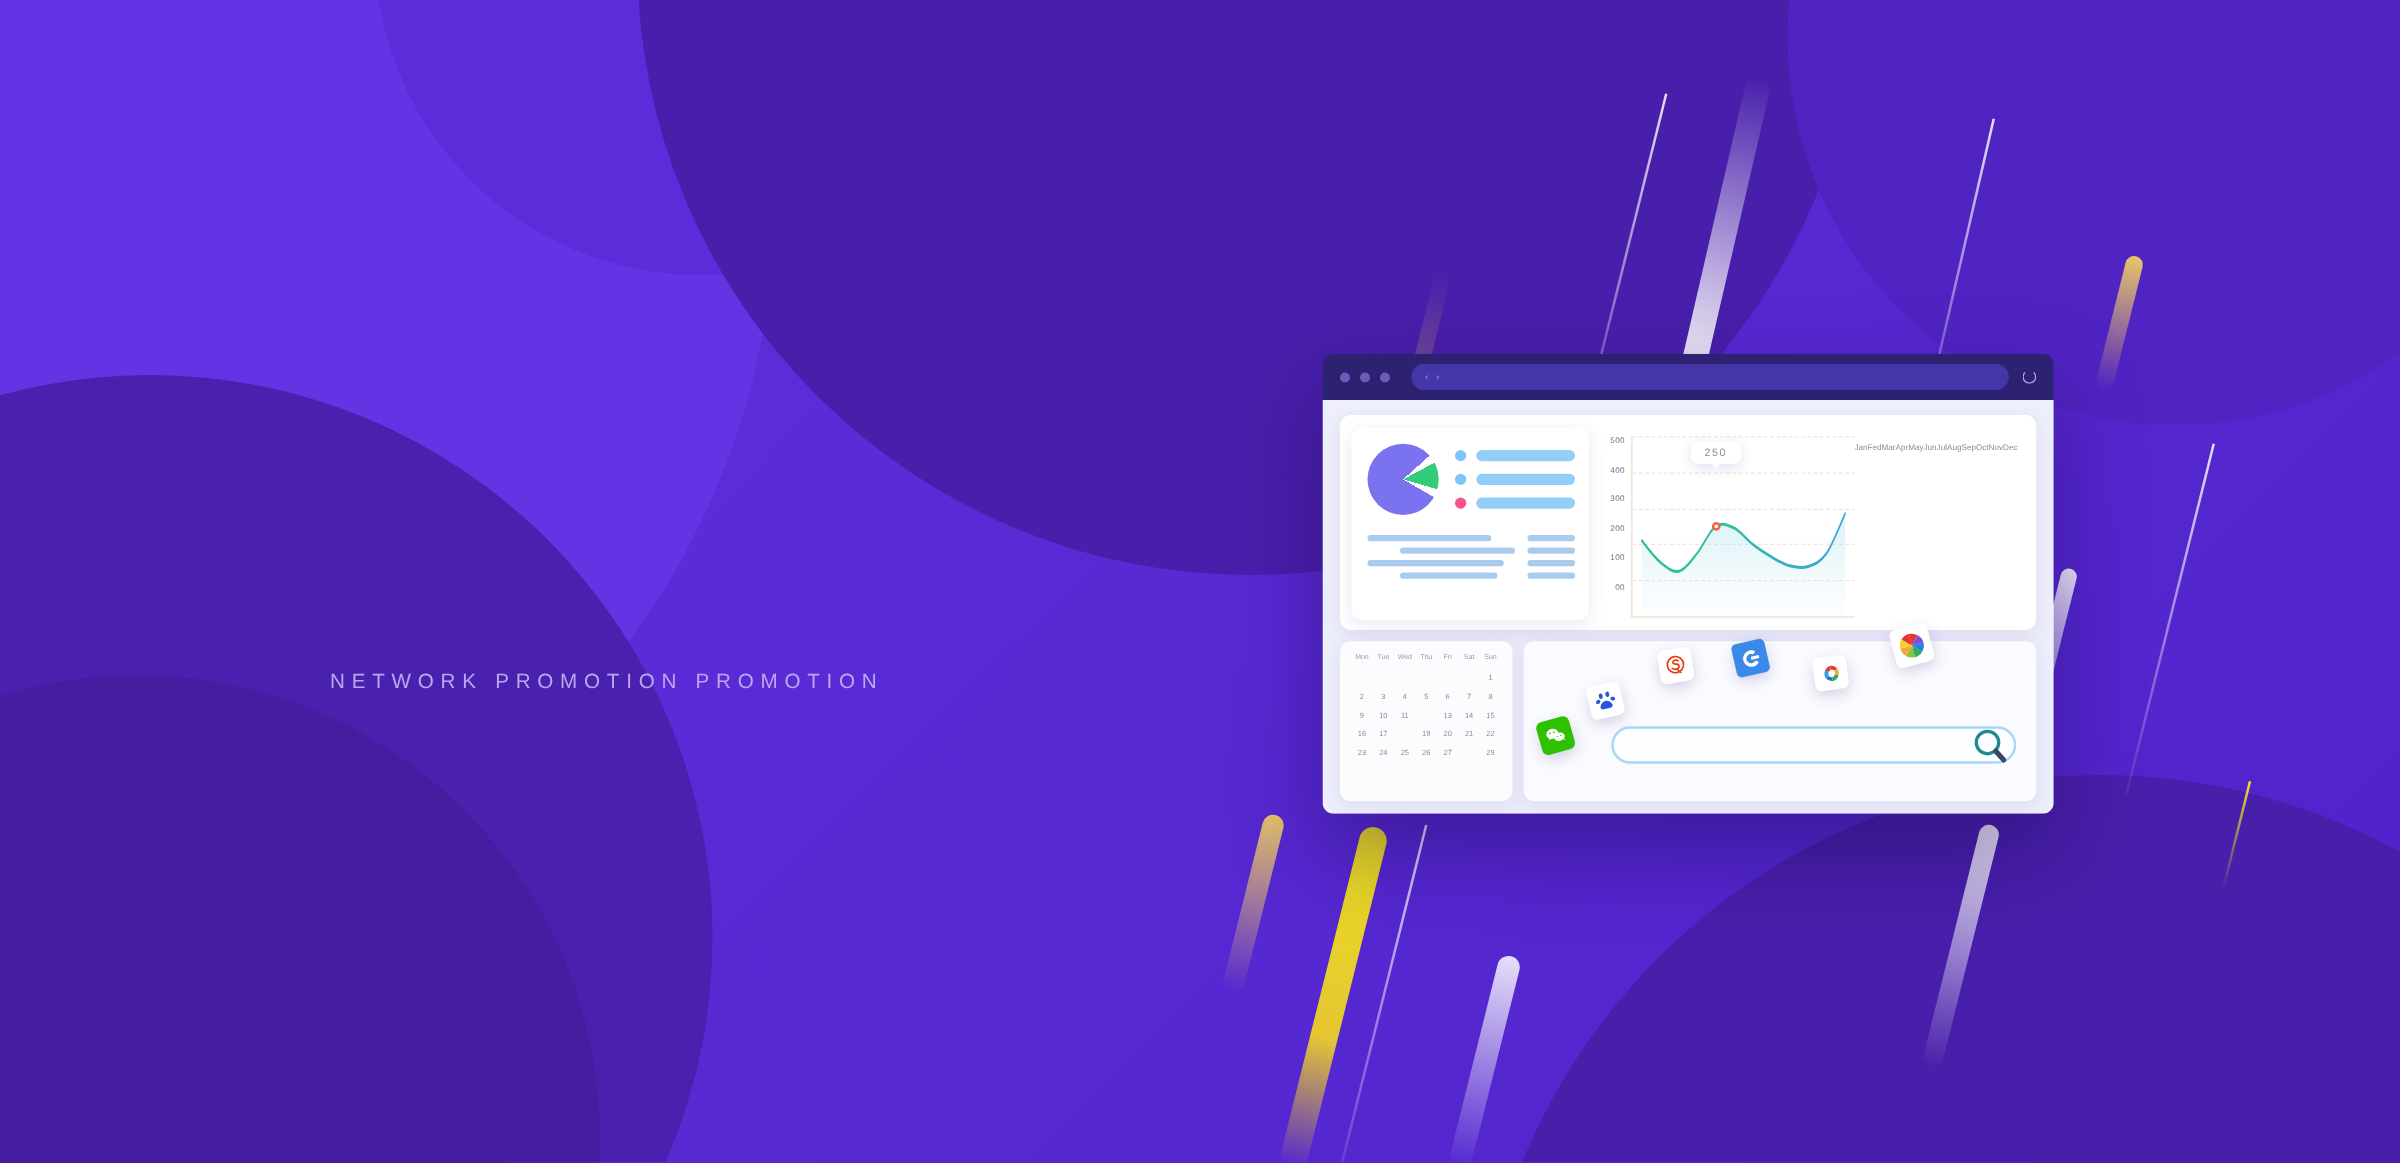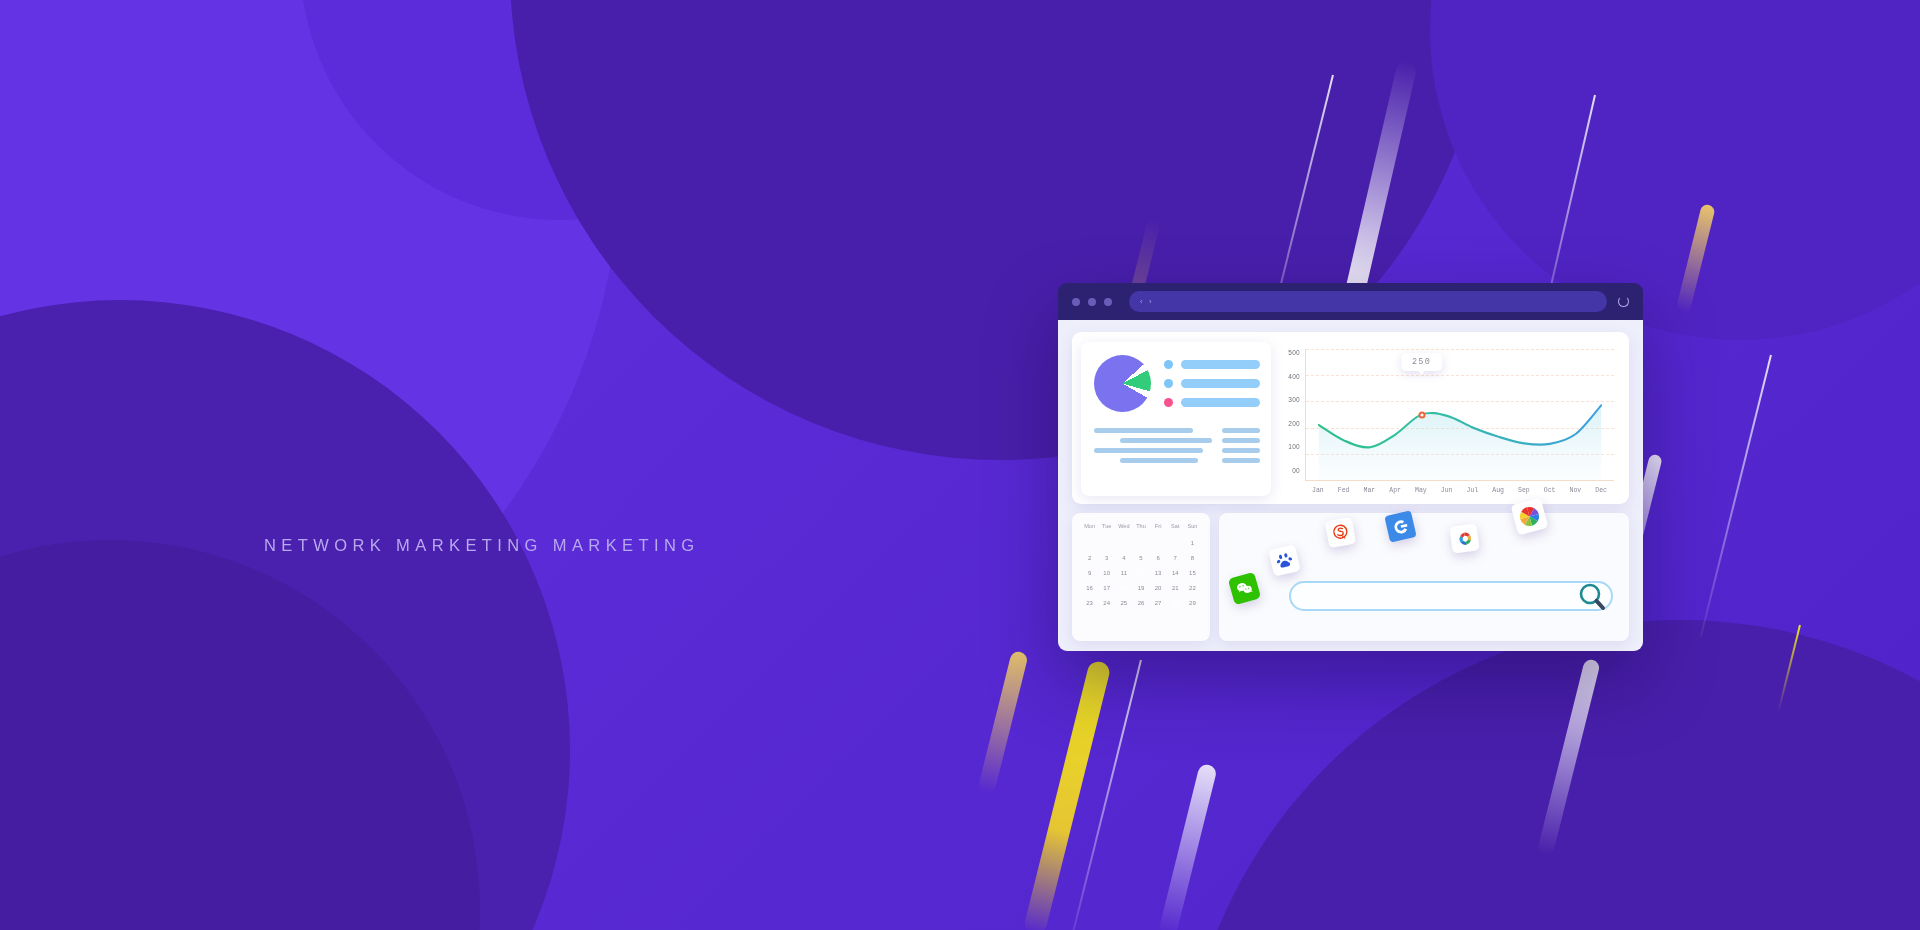--- a/index.html
+++ b/index.html
@@ -90,21 +90,21 @@
   .bars-r { width:38px; display:flex; flex-direction:column; gap:5px; }
   .tbar { height:5px; border-radius:3px; background:#a8cdec; }
 
   
   .chart-panel { flex:1; display:flex; padding:7px 4px 2px 7px; min-width:0; }
   .yaxis {
     display:flex; flex-direction:column; justify-content:space-between;
     font-size:6.5px; color:#6e6e7c; text-align:right; padding-right:5px;
     padding-bottom:20px; width:22px; flex:none; letter-spacing:.3px;
   }
-  .plot-wrap { flex:1; display:flex; flex-direction:column; min-width:0;font-family:Liberation Mono, monospace; }
+  .plot-wrap { flex:1; display:flex; flex-direction:row; min-width:0; }
   .plot {
     flex:1; position:relative; border-left:1px solid #f4ddc8;
     border-bottom:1px solid #f4ddc8;
   }
   .grid-line {
     position:absolute; left:0; right:0; height:0;
     border-top:1px dashed #fae2d2;
   }
   .plot svg { position:absolute; inset:0; width:100%; height:100%; }
   .tooltip {
@@ -209,21 +209,21 @@
   <div class="streak streak-thin" style="left:1140px; top:660px; height:300px; transform:rotate(14deg);"></div>
   <div class="streak streak-wide" style="left:1090px; top:662px; width:22px; height:280px; transform:rotate(14deg);
               background:linear-gradient(180deg,#ece11f 0%,#e5c533 62%,rgba(200,150,90,0) 100%);"></div>
   <div class="streak streak-wide" style="left:1585px; top:660px; width:16px; height:200px; transform:rotate(14deg);
               background:linear-gradient(180deg,rgba(255,255,255,.92) 0%,rgba(255,255,255,0) 100%);"></div>
   <div class="streak streak-wide" style="left:1200px; top:765px; width:18px; height:175px; transform:rotate(14deg);
               background:linear-gradient(180deg,rgba(255,255,255,.85) 0%,rgba(255,255,255,0) 100%);"></div>
   <div class="streak streak-thin" style="left:1799px; top:625px; height:90px; transform:rotate(14deg);
               background:linear-gradient(180deg,#ece11f,rgba(236,225,31,0));"></div>
 
-  <div class="title">NETWORK MARKETING MARKETING</div>
+  <div class="title">NETWORK PROMOTION PROMOTION</div>
 
   <div class="browser">
 
     <div class="chrome">
       <div class="dots">
         <div class="dot"></div>
         <div class="dot"></div>
         <div class="dot"></div>
       </div>
       <div class="addr">

